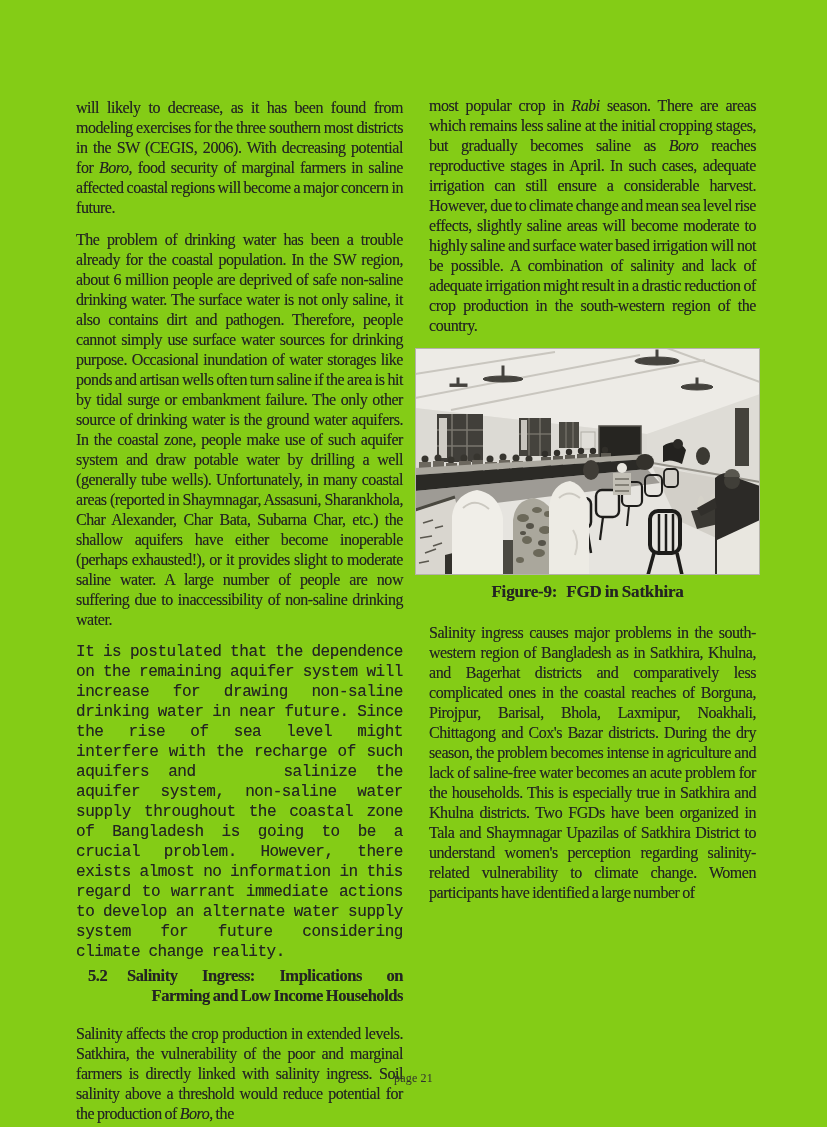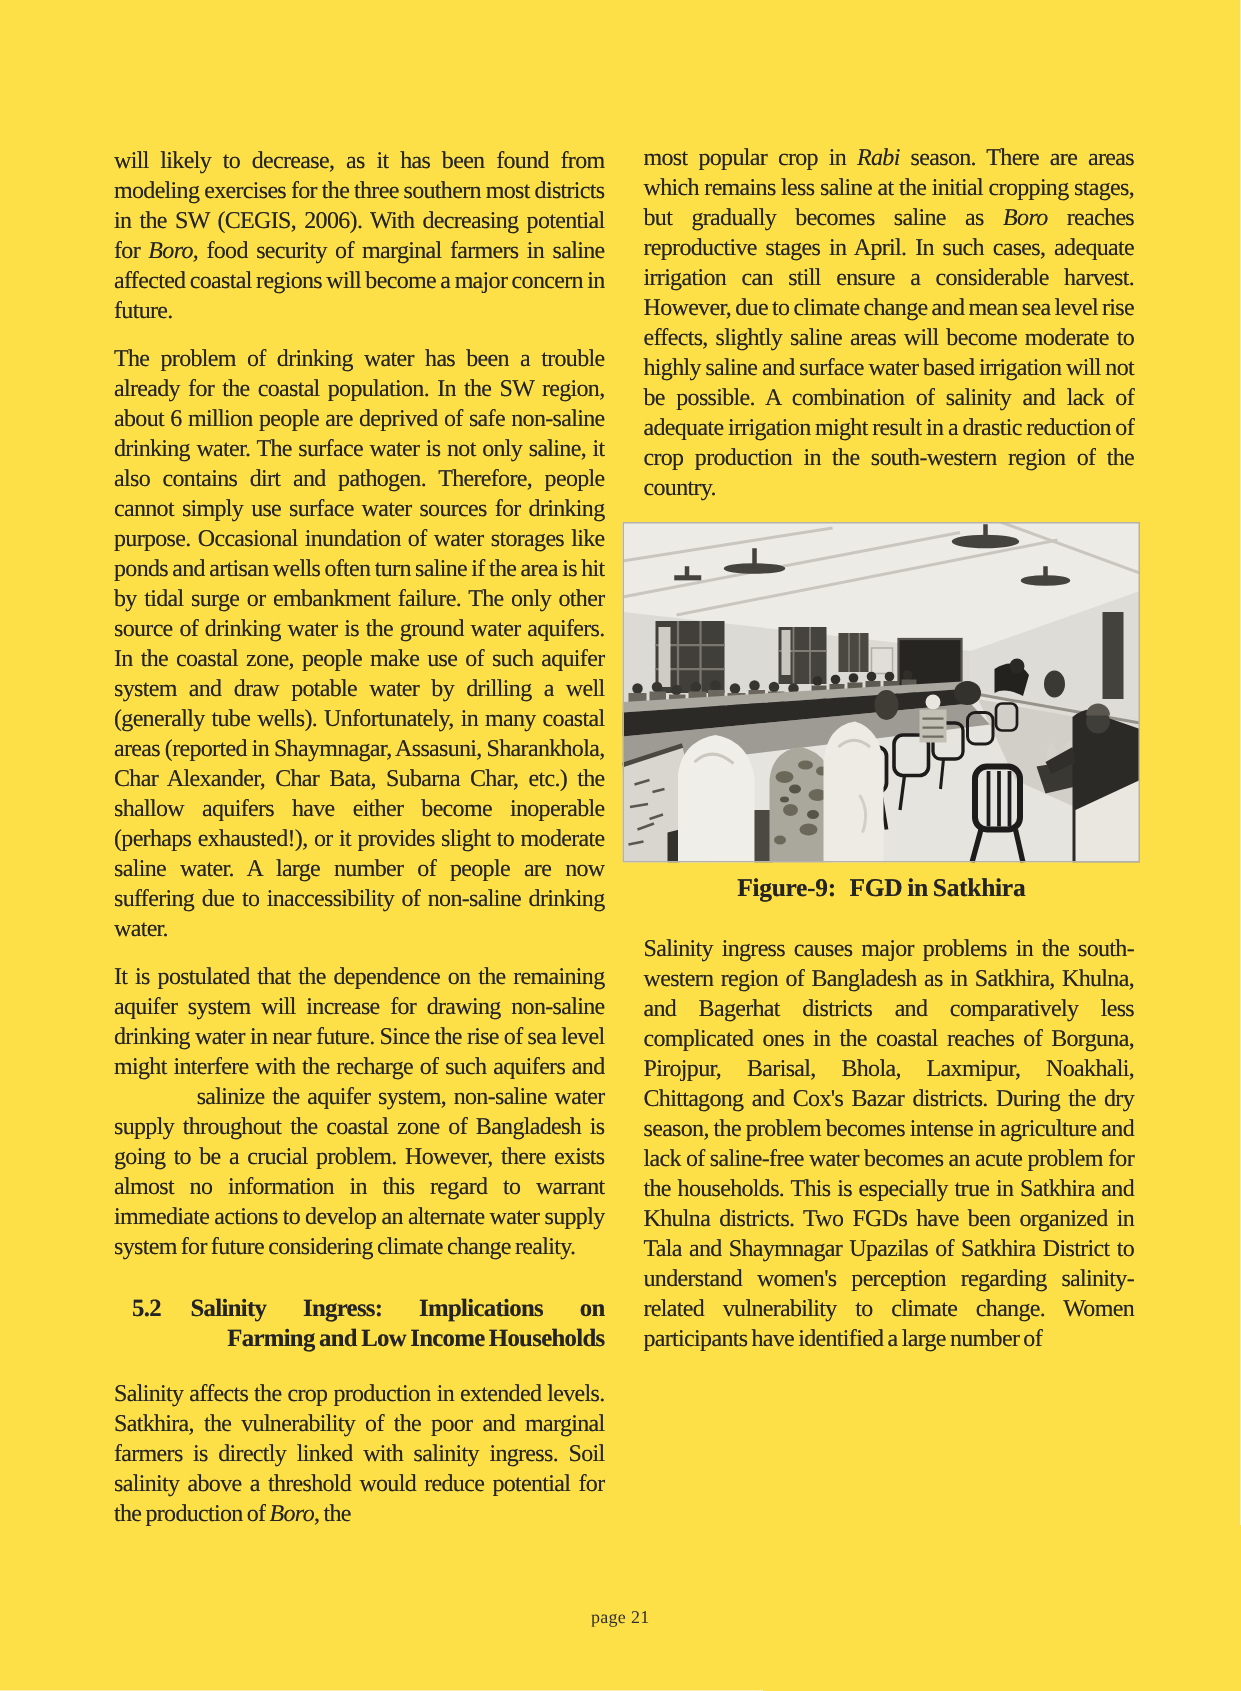--- a/index.html
+++ b/index.html
@@ -1,28 +1,28 @@
 <!DOCTYPE html>
 <html><head>
 <meta charset="utf-8">
 <style>
   html,body{margin:0;padding:0;background:#ffffff;}
   .page{
-    position:relative;width:827px;height:1127px;background:#fde047;
+    position:relative;width:827px;height:1127px;background:#84cc16;
     font-family:"Liberation Serif","DejaVu Serif",serif;color:#242424;overflow:hidden;
   }
   .col{
     position:absolute;width:327px;font-size:16px;line-height:20px;
     text-align:justify;letter-spacing:-0.45px;word-spacing:-0.8px;
     text-shadow:0 0 0.4px rgba(20,20,20,.45);
   }
   .col-left{left:76px;top:98px;}
   .col-right{left:429px;top:96px;}
   .para{margin:0 0 12px 0;}
-  .para.gap-after-lg{margin-bottom:20px;}
+  .para.gap-after-lg{margin-bottom:4px;font-family:Liberation Mono, monospace;}
   .para:last-child{margin-bottom:0;}
   i{font-style:italic;}
   .hgap{display:inline-block;height:1px;}
   .section-heading{
     position:relative;padding-left:51px;font-weight:bold;margin:0 0 18px 0;
     font-size:16.5px;line-height:20px;
   }
   .section-heading .hnum{position:absolute;left:12px;top:0;}
   .section-heading .hline1{text-align:justify;text-align-last:justify;}
   .section-heading .hline2{text-align:right;}

